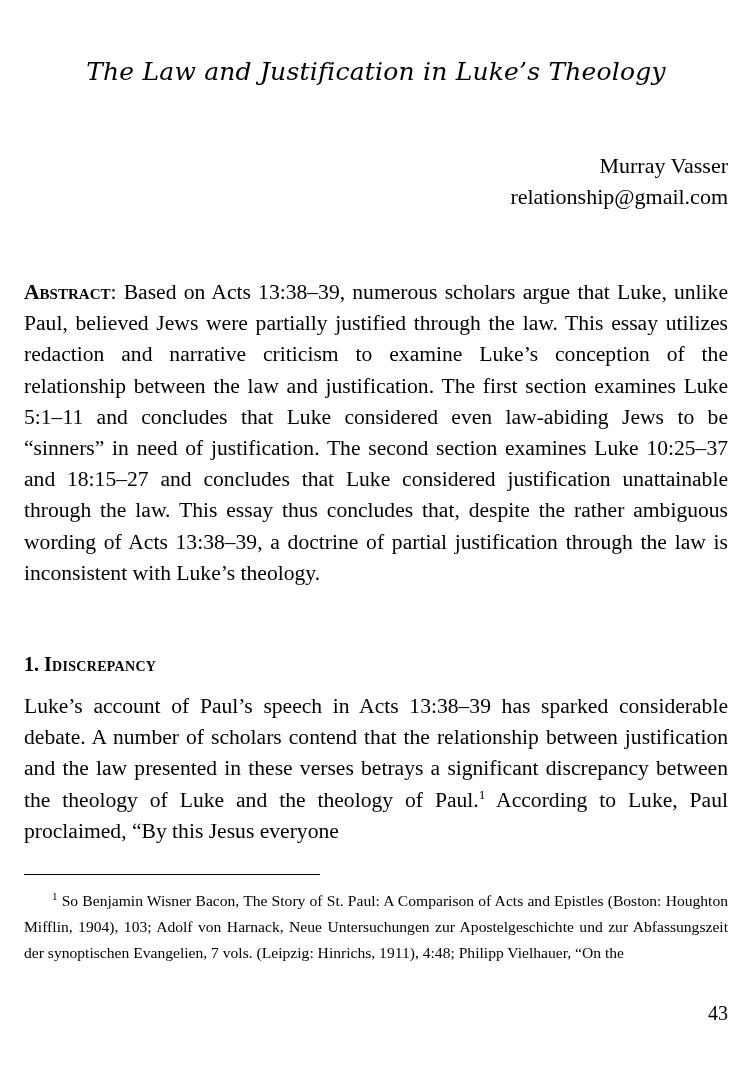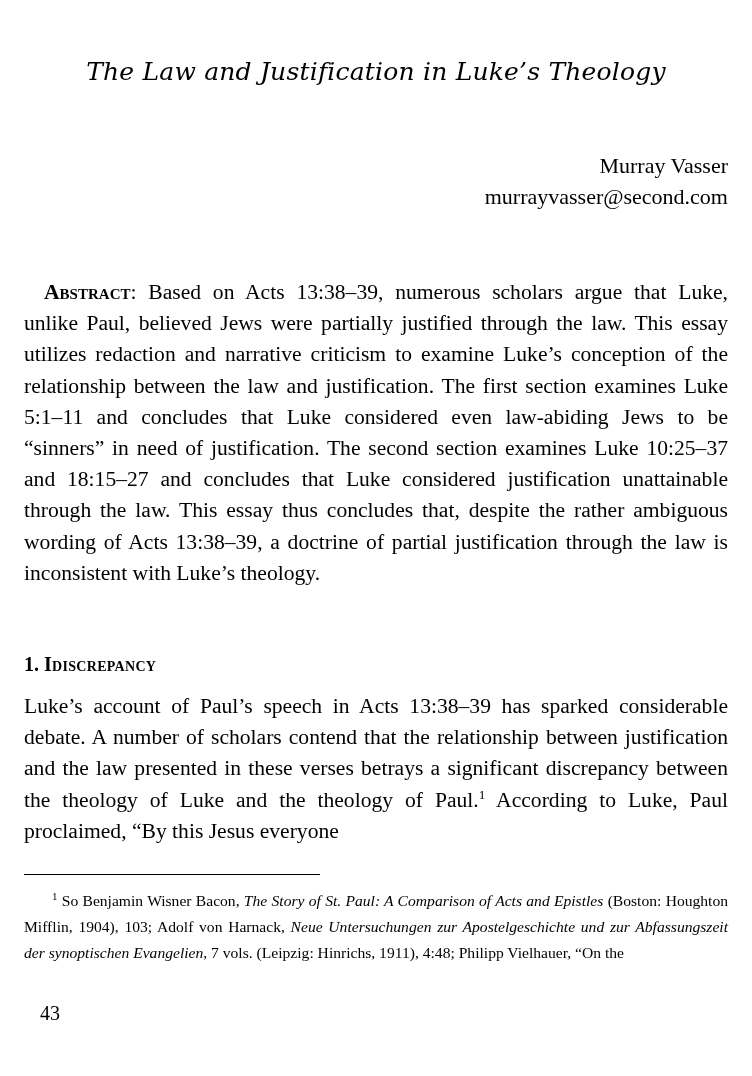--- a/index.html
+++ b/index.html
@@ -63,21 +63,20 @@
     top: 277px;
     width: 704px;
     font-size: 21.6px;
     line-height: 31.2px;
     text-align: justify;
     text-justify: inter-word;
     hyphens: manual;
   }
   .abstract-label {
     font-weight: bold;
-    margin-left: 20px;
   }
   .sc {
     font-variant: small-caps;
   }
 
   
   .section-heading {
     position: absolute;
     left: 24px;
     top: 650px;
@@ -128,43 +127,43 @@
     line-height: 25.8px;
     text-align: justify;
     text-justify: inter-word;
     text-indent: 28px;
   }
   .footnote sup.fn-num {
     font-size: 0.7em;
     vertical-align: super;
     line-height: 0;
   }
-  .footnote .it { font-style: italic; }
+  .footnote .it { }
 
   
   .page-number {
     position: absolute;
-    left: 40px;
+    left: 24px;
     top: 1000px;
     width: 704px;
-    text-align: left;
+    text-align: right;
     font-size: 20px;
     line-height: 26px;
   }
 </style>
 </head>
 <body>
 
 <div class="page">
 
   <div class="article-title">The Law and Justification in Luke’s Theology</div>
 
   <div class="author-block">
     <div class="author-name">Murray Vasser</div>
-    <div class="author-email">murrayvasser@second.com</div>
+    <div class="author-email">relationship@gmail.com</div>
   </div>
 
   <div class="abstract"><span class="abstract-label"><span>A</span><span class="sc">bstract</span></span><span>:</span> <span>Based on Acts 13:38–39, numerous scholars argue that Luke, unlike Paul, believed Jews were partially justified through the law. This essay utilizes redaction and narrative criticism to examine Luke’s conception of the relationship between the law and justification. The first section examines Luke 5:1–11 and concludes that Luke considered even law-abiding Jews to be “sinners” in need of justification. The second section examines Luke 10:25–37 and 18:15–27 and concludes that Luke considered justification unattainable through the law. This essay thus concludes that, despite the rather ambiguous wording of Acts 13:38–39, a doctrine of partial justification through the law is inconsistent with Luke’s theology.</span></div>
 
   <div class="section-heading"><span class="heading-num">1.</span> <span class="heading-text">I</span><span class="heading-text">discrepancy</span></div>
 
   <div class="body-para"><span>Luke’s account of Paul’s speech in Acts 13:38–39 has sparked considerable debate. A number of scholars contend that the relationship between justification and the law presented in these verses betrays a significant discrepancy between the theology of Luke and the theology of Paul.</span><sup class="fn-ref">1</sup><span> According to Luke, Paul proclaimed, “By this Jesus everyone</span></div>
 
   <div class="footnote-rule"></div>
 

